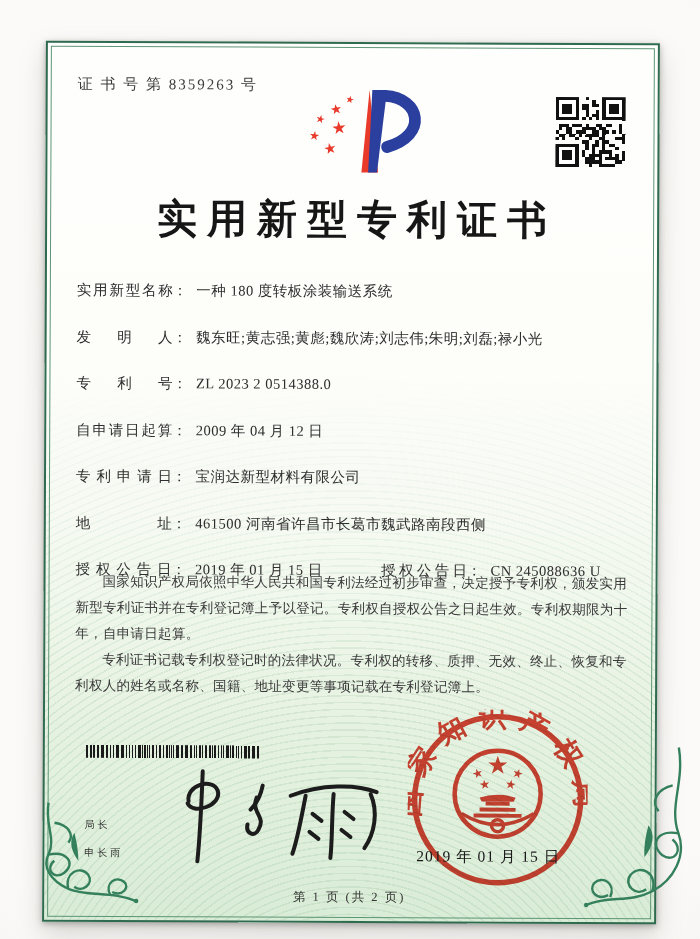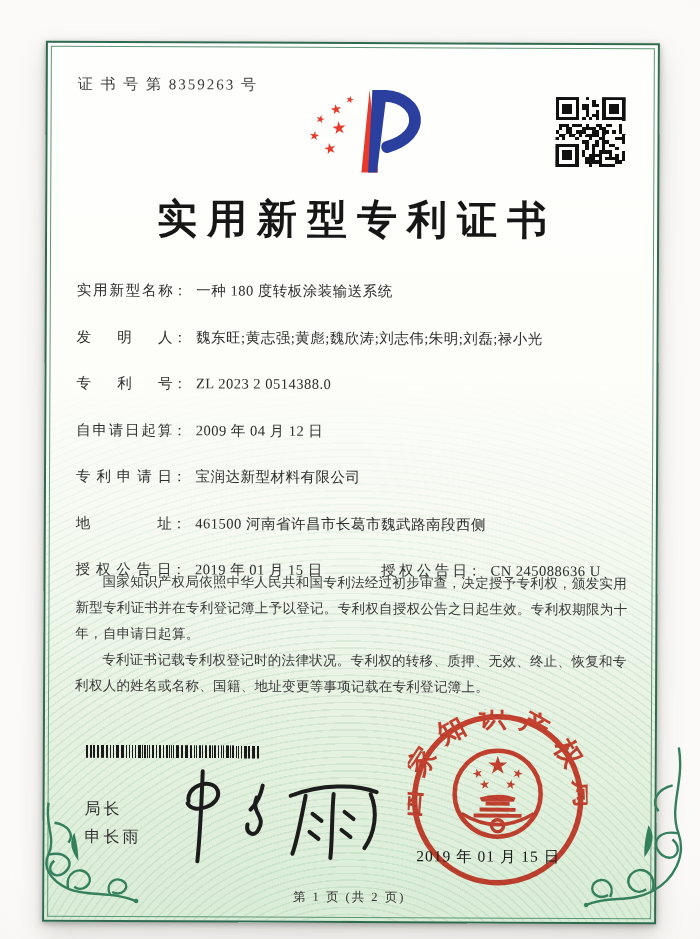--- a/index.html
+++ b/index.html
@@ -37,21 +37,21 @@
   .fcolon{display:inline-block;margin-right:9px;}
   .fval{letter-spacing:.5px;}
   .fval-fixed{display:inline-block;width:186px;}
   .flabel2{display:inline-block;width:86px;text-align:justify;text-align-last:justify;}
   .paras{
     position:absolute;left:30px;top:526px;width:552px;
     font-size:13.5px;line-height:1.93;color:#3a3a3a;letter-spacing:.3px;
   }
   .paras p{margin:0;text-indent:2em;}
   .barcode{position:absolute;left:41px;top:701px;width:175px;height:13px;}
-  .signer{position:absolute;left:40px;top:752px;font-size:16px;color:#2f2f2f;letter-spacing:3px;line-height:28px;}
+  .signer{position:absolute;left:40px;top:768px;font-size:10px;color:#2f2f2f;letter-spacing:3px;line-height:28px;}
   .signature{position:absolute;left:126px;top:722px;width:230px;height:110px;z-index:3;}
   .seal{position:absolute;left:363px;top:665px;width:180px;height:180px;z-index:2;
         mix-blend-mode:multiply;opacity:.95;}
   .sealdate{position:absolute;left:372px;top:802px;z-index:4;font-size:15.5px;color:#1a1a1a;letter-spacing:1px;}
   .footer{position:absolute;left:0;top:845px;width:100%;text-align:center;font-size:12.5px;color:#333;letter-spacing:2px;}
   .orn{position:absolute;z-index:1;pointer-events:none;}
   .orn-left{left:-4px;top:758px;width:100px;height:110px;}
   .orn-right{left:538px;top:700px;width:105px;height:168px;}
 </style>
 </head>

